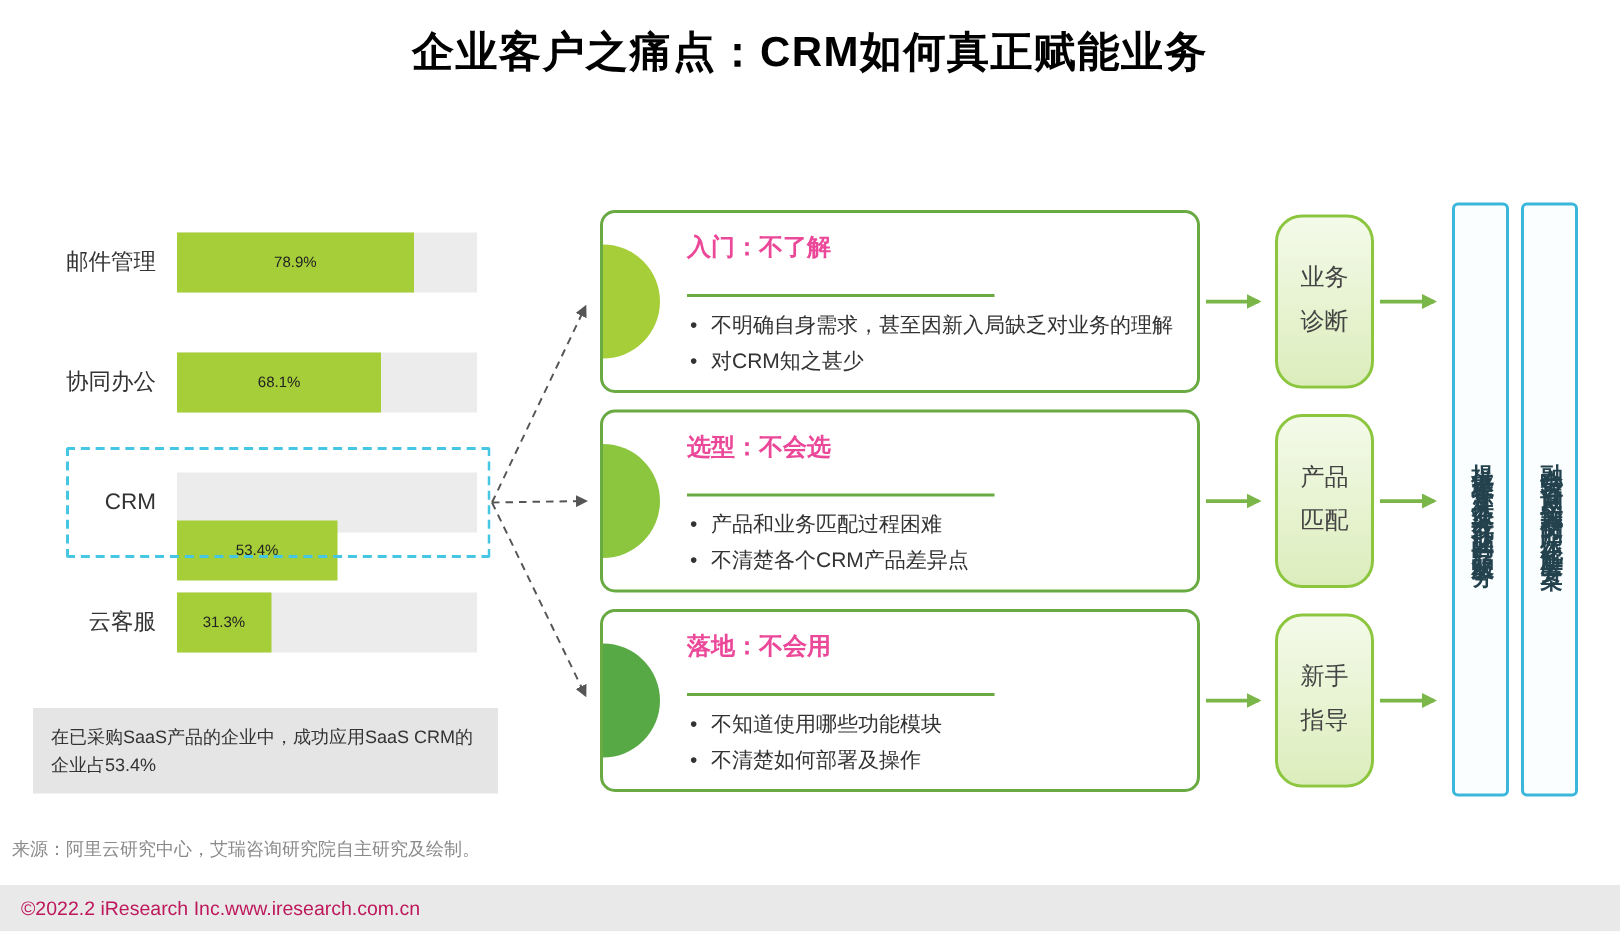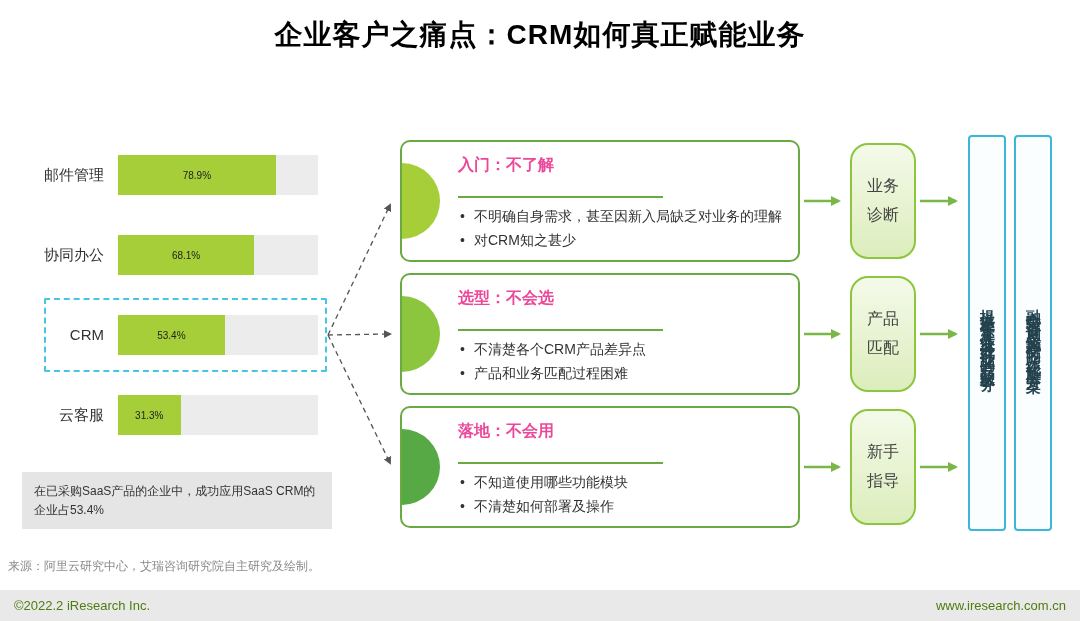--- a/index.html
+++ b/index.html
@@ -44,22 +44,22 @@
   
   .outcome-box{position:absolute;top:135px;width:38px;height:396px;border:2px solid #3ab7da;
                border-radius:4px;background:#fbfeff;display:flex;align-items:center;justify-content:center}
   .vtext{writing-mode:vertical-rl;text-orientation:upright;font-size:15px;letter-spacing:4px;
          color:#23424e;font-weight:700}
 
   .arrows{position:absolute;top:0;left:0;pointer-events:none}
 
   .source{position:absolute;left:8px;top:558px;font-size:12px;color:#8a8a8a}
   .footer{position:absolute;left:0;bottom:0;width:100%;height:31px;background:#e9e9e9;
-          display:flex;align-items:center;justify-content:space-between;padding:0 14px;
-          font-size:13px;color:#4d7c0f}
+          display:flex;align-items:center;padding:0 14px;
+          font-size:13px;color:#be185d}
 </style>
 </head>
 <body>
 
 <div class="canvas">
 
   <h1 class="title">企业客户之痛点：CRM如何真正赋能业务</h1>
 
   <div>
     <div class="bar-row" style="top:155px">
@@ -74,21 +74,21 @@
       <div class="bar-label">协同办公</div>
       <div class="bar-track">
         <div class="bar-fill" style="width: 68.1%;">
           <span class="bar-value">68.1%</span>
         </div>
       </div>
     </div>
     <div class="bar-row" style="top:315px">
       <div class="bar-label">CRM</div>
       <div class="bar-track">
-        <div class="bar-fill" style="width: 53.4%;">
+        <div class="bar-fill" style="width: 53.4%; margin-top: 32px;">
           <span class="bar-value">53.4%</span>
         </div>
       </div>
     </div>
     <div class="bar-row" style="top:395px">
       <div class="bar-label">云客服</div>
       <div class="bar-track">
         <div class="bar-fill" style="width: 31.3%;">
           <span class="bar-value">31.3%</span>
         </div>
@@ -131,22 +131,22 @@
         <li>不明确自身需求，甚至因新入局缺乏对业务的理解</li>
         <li>对CRM知之甚少</li>
       </ul>
     </div>
   </div>
   <div class="pain-box" style="top:273px">
     <div class="pain-circle" style="background: rgb(140, 198, 63);"></div>
     <div class="pain-content">
       <div class="pain-title">选型：不会选</div>
       <ul class="pain-bullets">
+        <li>产品和业务匹配过程困难</li>
         <li>不清楚各个CRM产品差异点</li>
-        <li>产品和业务匹配过程困难</li>
       </ul>
     </div>
   </div>
   <div class="pain-box" style="top:406px">
     <div class="pain-circle" style="background: rgb(86, 169, 68);"></div>
     <div class="pain-content">
       <div class="pain-title">落地：不会用</div>
       <ul class="pain-bullets">
         <li>不知道使用哪些功能模块</li>
         <li>不清楚如何部署及操作</li>

